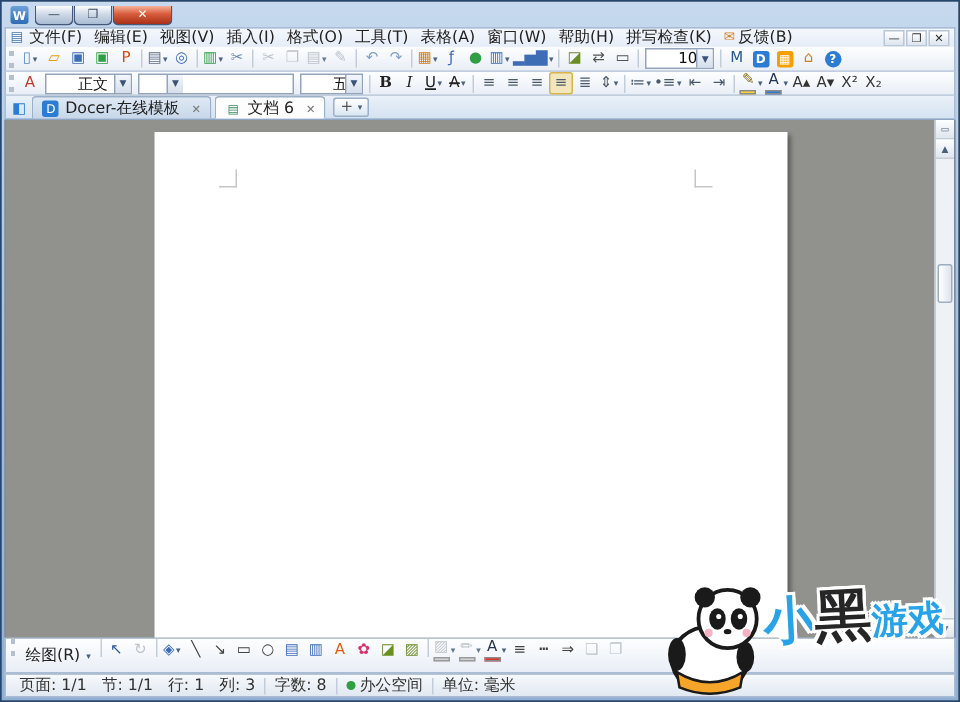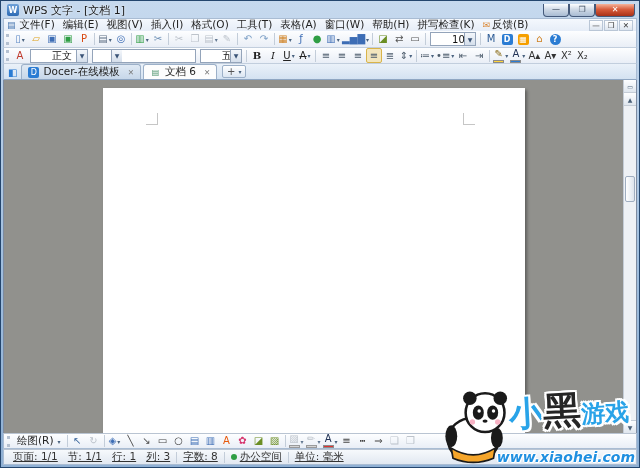--- a/index.html
+++ b/index.html
@@ -74,25 +74,25 @@
   .mark{position:absolute;width:12px;height:12px;}
   .mark-tl{left:43px;top:25px;border-right:1px solid #c6c6c6;border-bottom:1px solid #c6c6c6;}
   .mark-tr{left:360px;top:25px;border-left:1px solid #c6c6c6;border-bottom:1px solid #c6c6c6;}
   .scrollbar{position:absolute;right:0;top:0;bottom:0;width:13px;background:#eef1f5;border-left:1px solid #c4ccd6;}
   .sbtn{width:12px;height:13px;font-size:6px;color:#4a6077;background:linear-gradient(#fdfeff,#dfe6ee);
     border-bottom:1px solid #c4ccd6;display:flex;align-items:center;justify-content:center;}
   .sthumb{position:absolute;left:1px;top:96px;width:10px;height:26px;border:1px solid #9fadc0;border-radius:2px;
     background:linear-gradient(90deg,#fff,#dde4ed);}
   .sbottom{position:absolute;bottom:0;left:0;border-bottom:none;border-top:1px solid #c4ccd6;}
   
-  .drawbar{height:16px;display:flex;align-items:center;background:linear-gradient(#fdfeff,#e9eef6);
+  .drawbar{height:24px;display:flex;background:linear-gradient(#fdfeff,#e9eef6);
     border:1px solid #a9bcd3;border-top:1px solid #b9c4d2;font-size:10.5px;padding:0 2px;flex:0 0 auto;}
   .tb-label{display:flex;align-items:center;gap:3px;padding:0 4px;color:#222;white-space:nowrap;}
   .statusbar{height:16px;display:flex;align-items:center;background:linear-gradient(#f6f9fc,#e1e8f1);
-    border:1px solid #a9bcd3;border-top:1px solid #b9c4d2;font-size:10.5px;color:#333;padding:0 4px;flex:0 0 auto;text-decoration:underline;}
+    border:1px solid #a9bcd3;border-top:1px solid #b9c4d2;font-size:10.5px;color:#333;padding:0 4px;flex:0 0 auto;}
   .seg{padding:0 5px;display:flex;align-items:center;gap:3px;white-space:nowrap;}
   .ssep{width:0;height:11px;border-left:1px solid #c3cdd9;margin:0 1px;}
   .sdot{width:6px;height:6px;border-radius:50%;display:inline-block;}
   
   .watermark{position:absolute;right:0;bottom:0;width:200px;height:84px;pointer-events:none;z-index:50;}
   .panda{position:absolute;left:2px;bottom:2px;}
   .wm-title{position:absolute;left:70px;top:2px;white-space:nowrap;font-weight:bold;transform:rotate(-3deg);
     text-shadow:-2px 0 0 #fff,2px 0 0 #fff,0 -2px 0 #fff,0 2px 0 #fff,-2px -2px 0 #fff,2px 2px 0 #fff,-2px 2px 0 #fff,2px -2px 0 #fff;}
   .wm-p0{font-size:34px;color:#29a3e8;}
   .wm-p1{font-size:38px;color:#262626;}
@@ -100,21 +100,20 @@
   .wm-url{position:absolute;right:4px;bottom:2px;font-size:14px;font-weight:bold;font-style:italic;color:#1f8fe0;
     text-shadow:-1px 0 0 #fff,1px 0 0 #fff,0 -1px 0 #fff,0 1px 0 #fff,-1px -1px 0 #fff,1px 1px 0 #fff;}
 </style>
 </head>
 <body>
 
 <div class="window">
 
   <div class="titlebar">
     <span class="app-icon">W</span>
-    <span class="title-text">WPS 文字 - [文档 1]</span>
     <span class="win-controls" id="win-controls">
         <span class="wbtn">—</span>
         <span class="wbtn">❐</span>
         <span class="wbtn close">✕</span>
       </span>
   </div>
 
   <div class="menubar" id="menubar">
     <span class="mini-ico" style="color:#4a78b0">▤</span>
   <span class="menu-item">
@@ -648,16 +647,15 @@
       <ellipse cx="61" cy="28" rx="6.5" ry="8.5" fill="#1a1a1a"></ellipse>
       <circle cx="45" cy="26" r="2" fill="#ffffff"></circle>
       <circle cx="62" cy="26" r="2" fill="#ffffff"></circle>
       <ellipse cx="52" cy="38" rx="3" ry="2" fill="#1a1a1a"></ellipse>
       <circle cx="37" cy="39" r="3.2" fill="#f7b2c4"></circle>
       <circle cx="67" cy="39" r="3.2" fill="#f7b2c4"></circle>
     </svg>
     <div class="wm-title">
       <span class="wm-p0" style="color: rgb(41, 163, 232);">小</span><span class="wm-p1" style="color: rgb(38, 38, 38);">黑</span><span class="wm-p2" style="color: rgb(41, 163, 232);">游戏</span>
     </div>
-    <div class="wm-url">www.xiaohei.com</div>
   </div>
 
 </div>
 
 </body></html>

